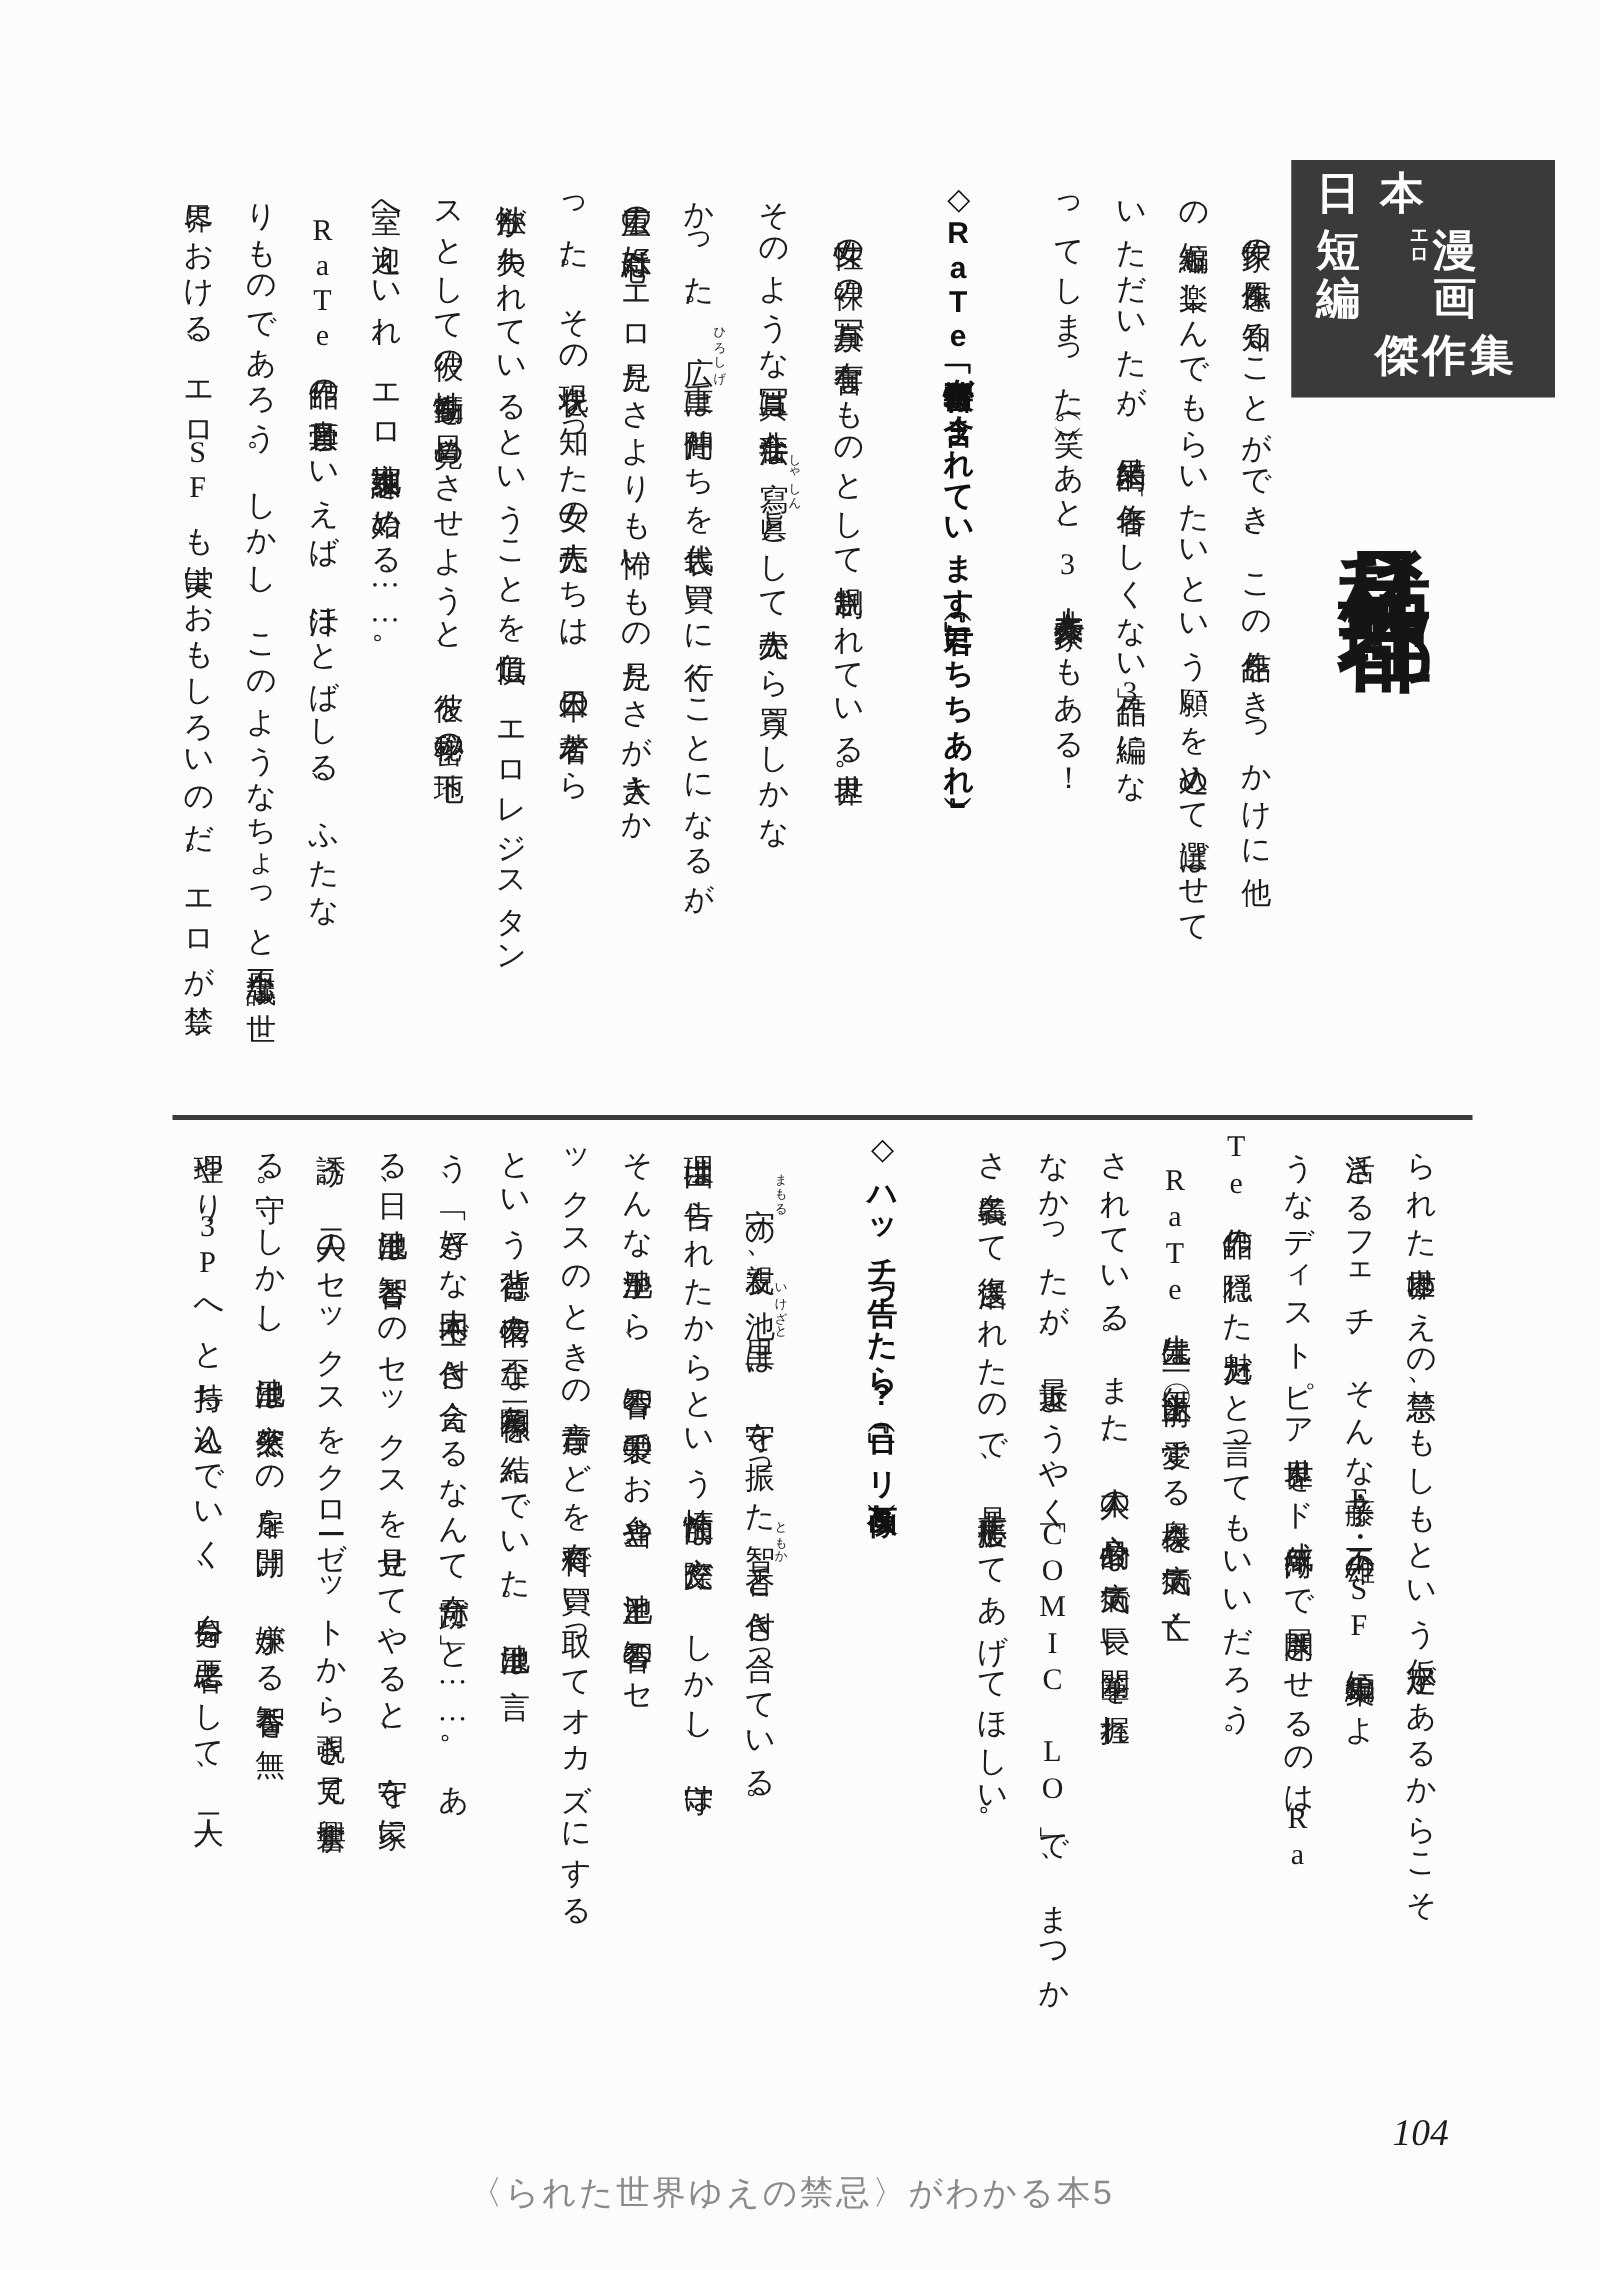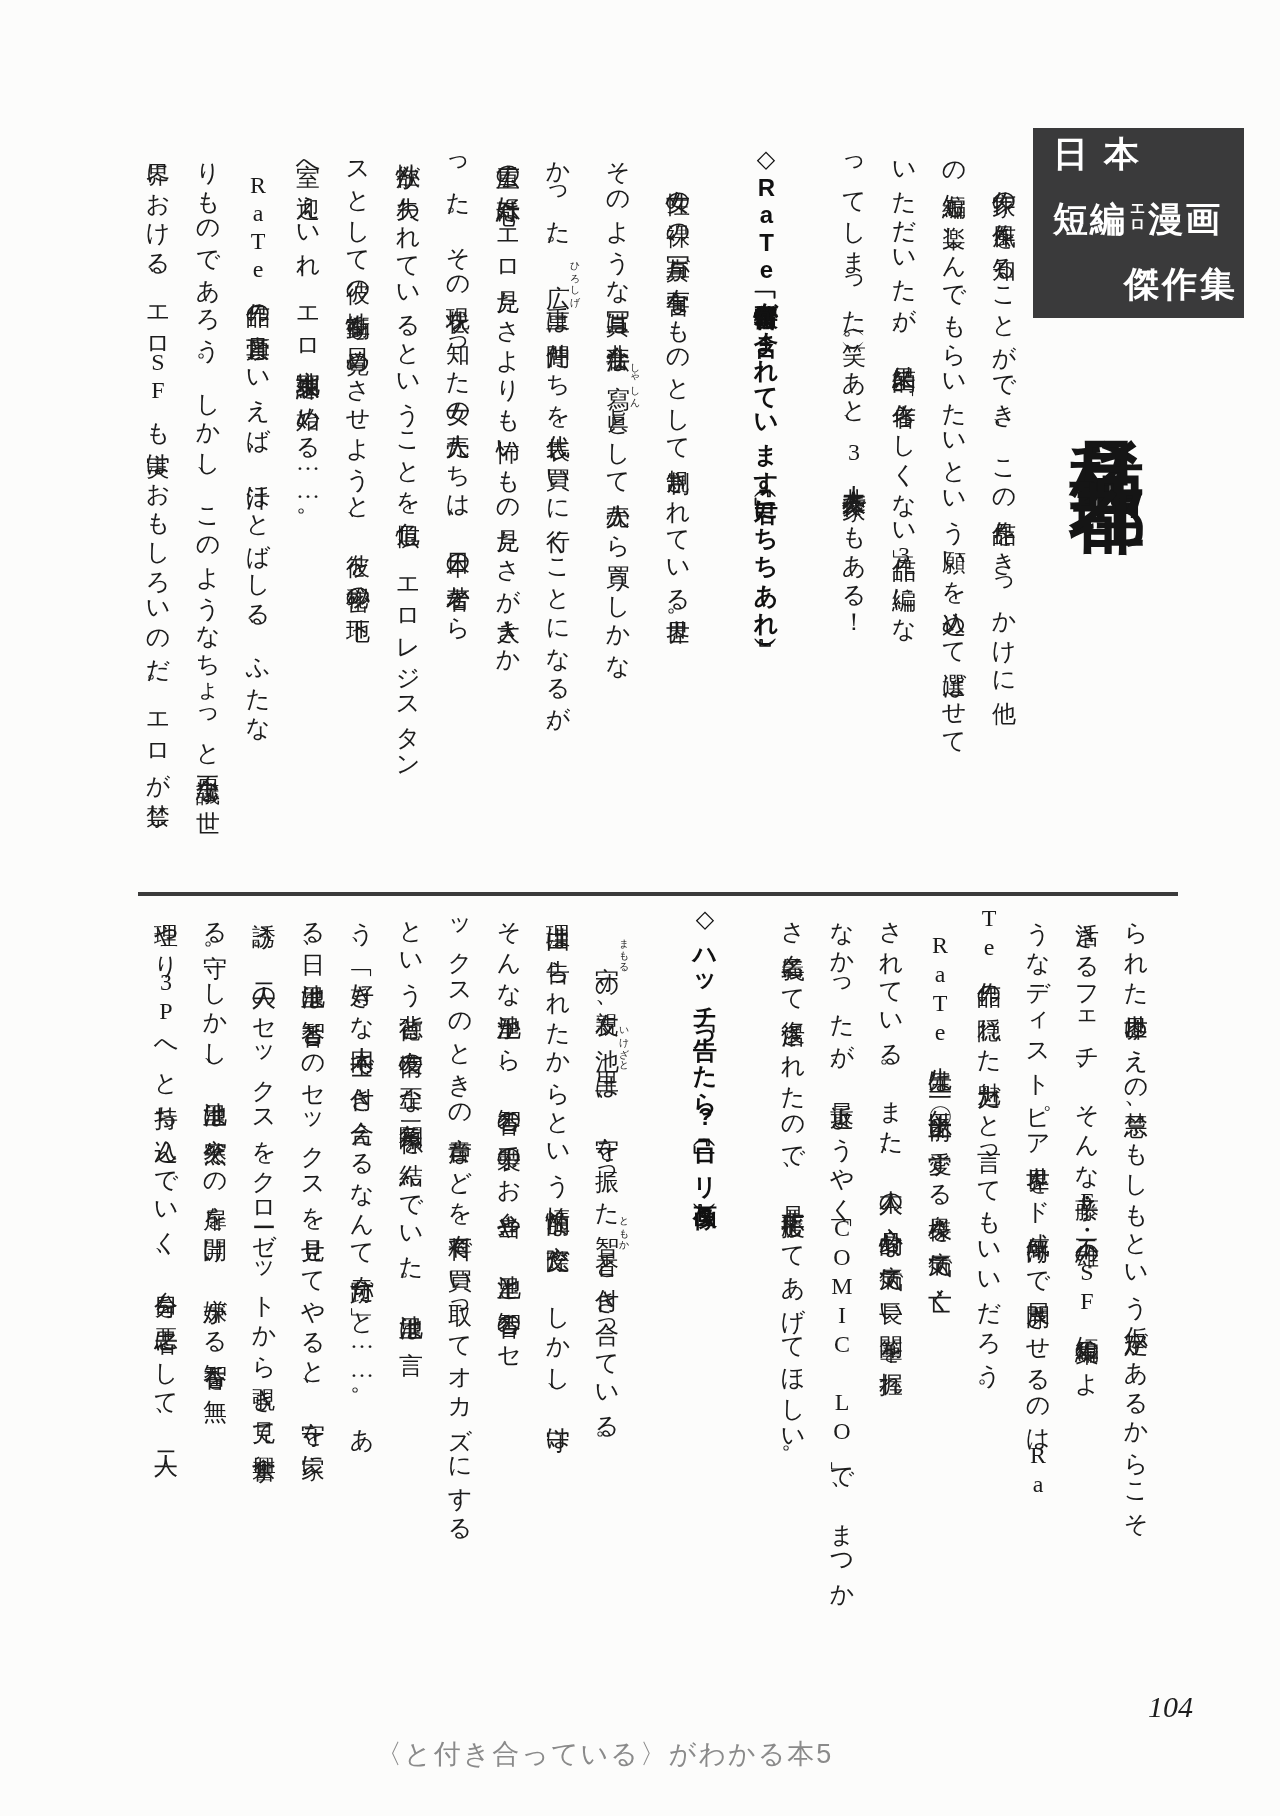--- a/index.html
+++ b/index.html
@@ -14,21 +14,21 @@
 
   
   .series-box{
     position:absolute;
     left:1033px;top:128px;
     width:211px;height:190px;
     background:#3a3a3b;
     color:#ffffff;
     display:flex;flex-direction:column;justify-content:space-between;
     box-sizing:border-box;
-    padding:8px 2px 14px 20px;
+    padding:8px 26px 14px 20px;
     font-weight:bold;
     font-family:"Liberation Serif","DejaVu Serif",serif;
   }
   .sb-line1{font-size:35px;letter-spacing:16px;line-height:1.1;}
   .sb-line2{font-size:35px;letter-spacing:2px;line-height:1.1;display:flex;align-items:flex-start;}
   .ero-stack{
     display:inline-flex;flex-direction:column;align-items:center;
     font-size:15px;line-height:1.05;letter-spacing:0;
     margin:0 3px;
   }
@@ -95,21 +95,20 @@
     letter-spacing:2px;
     color:#8a8a8a;
   }
   .page-number{
     position:absolute;
     left:1114px;top:1690px;
     font-size:30px;
     font-style:italic;
     color:#1d1d1d;
     font-family:"Liberation Serif","DejaVu Serif",serif;
-    margin-left:34px;
   }
 </style>
 </head>
 <body>
 
 <div class="page">
 
   <div class="series-box">
     <div class="sb-line1">日本</div>
     <div class="sb-line2">
@@ -163,16 +162,16 @@
       <div class="col">そんな池里から、智香の手製のお弁当や、池里と智香のセ</div>
       <div class="col">ックスのときの音声などを有料で買い取ってオカズにする</div>
       <div class="col">という背徳と友情の歪な三角関係を結んでいた。池里は言</div>
       <div class="col">う、「好きな人同士で付き合えるなんて奇跡だ」と……。あ</div>
       <div class="col">る日、池里は智香とのセックスを見せてやると、守を家に</div>
       <div class="col">誘う。二人のセックスをクローゼットから覗き見て興奮す</div>
       <div class="col">る守。しかし、池里は突然その扉を開け、嫌がる智香を無</div>
       <div class="col">理やり3Pへと持ち込んでいく、自分を悪者にして、二人</div>
     </div>
 
-  <div class="footer-title">〈と付き合っている〉がわかる本5</div>
+  <div class="footer-title">〈られた世界ゆえの禁忌〉がわかる本5</div>
   <div class="page-number">104</div>
 
 </div>
 
 </body></html>

